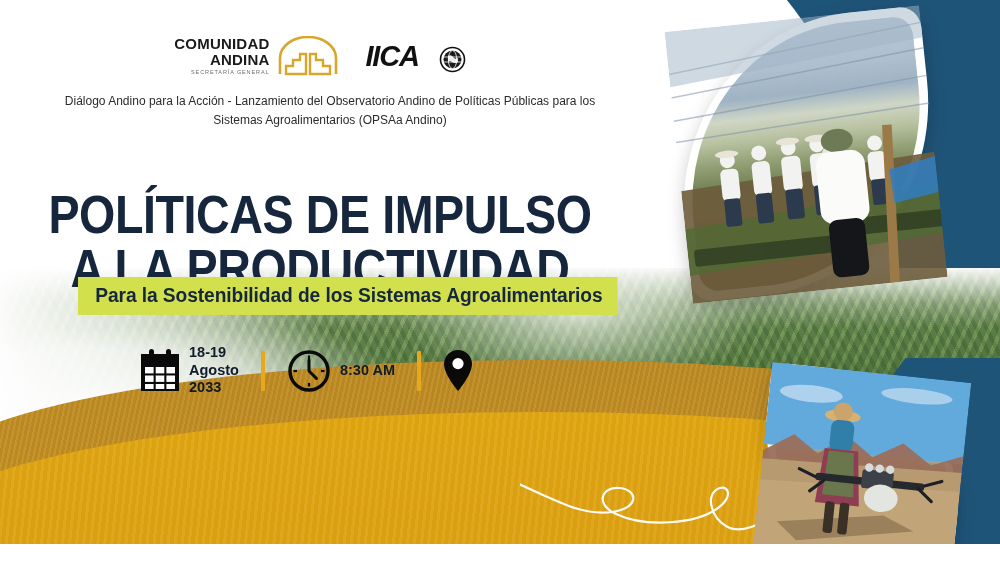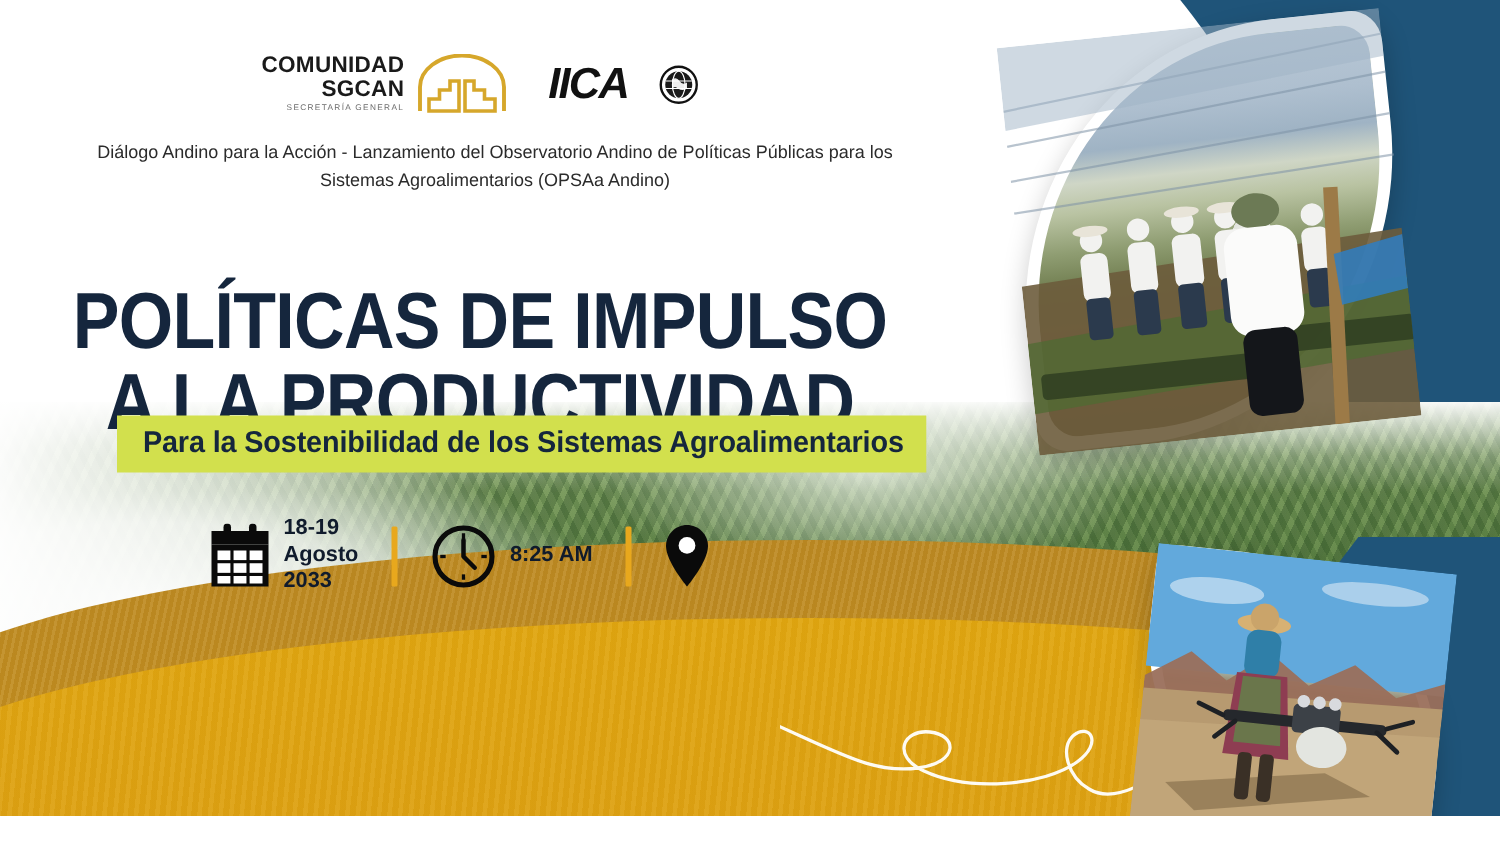--- a/index.html
+++ b/index.html
@@ -108,21 +108,21 @@
   .logos {
     position: absolute;
     left: 0; top: 36px; width: 640px;
     display: flex; align-items: center; justify-content: center; gap: 26px;
   }
   .ca-logo { display: flex; align-items: center; gap: 8px; }
   .ca-text { text-align: right; line-height: 1; }
   .ca-l1 { font-size: 15px; font-weight: 700; letter-spacing: .2px; color: #1a1a1a; }
   .ca-l2 { font-size: 15px; font-weight: 700; letter-spacing: .2px; color: #1a1a1a; margin-top: 1px; }
   .ca-l3 { font-size: 5.5px; font-weight: 400; letter-spacing: .9px; color: #6d6d6d; margin-top: 3px; }
-  .iica-logo { display: flex; align-items: center; gap: 20px; }
+  .iica-logo { display: flex; align-items: flex-end; gap: 20px; }
   .iica-word {
     font-size: 29px; font-weight: 700; font-style: italic;
     letter-spacing: -1.2px; color: #111; font-family: "Liberation Sans", sans-serif;
   }
 
   .eyebrow {
     position: absolute;
     left: 50px; top: 92px; width: 560px;
     text-align: center;
     font-size: 12px;
@@ -335,21 +335,21 @@
         </g>
       </svg>
     </div>
   </div>
 
   <div class="logos">
 
     <div class="ca-logo">
       <div class="ca-text">
         <div class="ca-l1">COMUNIDAD</div>
-        <div class="ca-l2">SGCAN</div>
+        <div class="ca-l2">ANDINA</div>
         <div class="ca-l3">SECRETARÍA GENERAL</div>
       </div>
       <svg width="62" height="40" viewBox="0 0 62 40">
         <path d="M3,38 L3,22 A28,21 0 0 1 59,22 L59,38" fill="none" stroke="#D6A72B" stroke-width="2.6"></path>
         <path d="M9,38 L9,30 L16,30 L16,24 L23,24 L23,18 L29,18 L29,38 Z" fill="none" stroke="#D6A72B" stroke-width="2.4" stroke-linejoin="miter"></path>
         <path d="M53,38 L53,30 L46,30 L46,24 L39,24 L39,18 L33,18 L33,38 Z" fill="none" stroke="#D6A72B" stroke-width="2.4" stroke-linejoin="miter"></path>
       </svg>
     </div>
 
     <div class="iica-logo">
@@ -405,21 +405,21 @@
       <svg class="icon-clock" width="44" height="44" viewBox="0 0 44 44">
         <circle cx="22" cy="22" r="19" fill="none" stroke="#0a0a0a" stroke-width="3.4"></circle>
         <g fill="#0a0a0a">
           <rect x="20.9" y="6.5" width="2.2" height="3.6"></rect>
           <rect x="33.9" y="20.9" width="3.6" height="2.2"></rect>
           <rect x="20.9" y="33.9" width="2.2" height="3.6"></rect>
           <rect x="6.5" y="20.9" width="3.6" height="2.2"></rect>
         </g>
         <path d="M22,11 L22,22 L29.5,29.5" fill="none" stroke="#0a0a0a" stroke-width="3" stroke-linecap="round" stroke-linejoin="round"></path>
       </svg>
-      <div class="info-text">8:25 AM</div>
+      <div class="info-text">8:30 AM</div>
     </div>
 
     <div class="divider"></div>
 
     <div class="info-item">
       <svg class="icon-pin" width="30" height="44" viewBox="0 0 30 44">
         <path d="M15,1 C7.3,1 1,7.3 1,15 C1,25.5 15,42 15,42 C15,42 29,25.5 29,15 C29,7.3 22.7,1 15,1 Z" fill="#0a0a0a"></path>
         <circle cx="15" cy="14.6" r="5.6" fill="#ffffff"></circle>
       </svg>
     </div>

